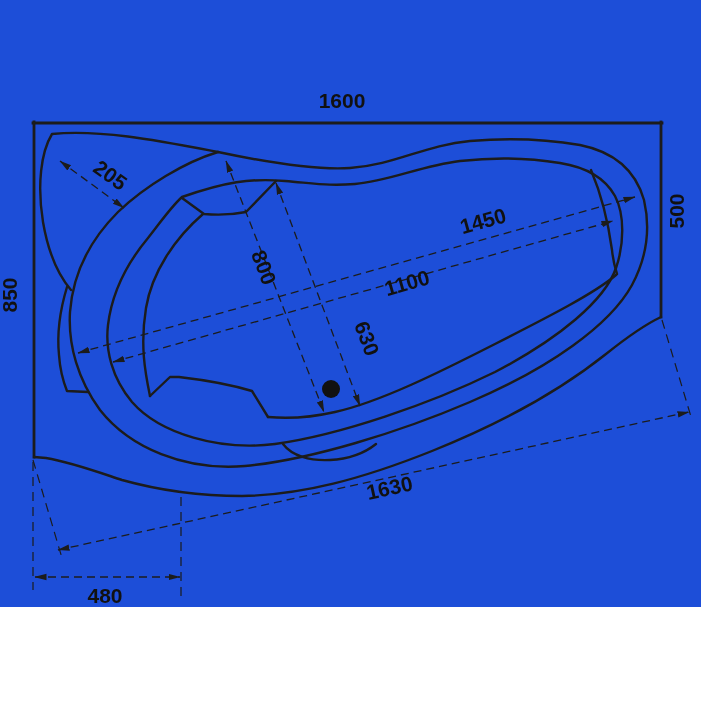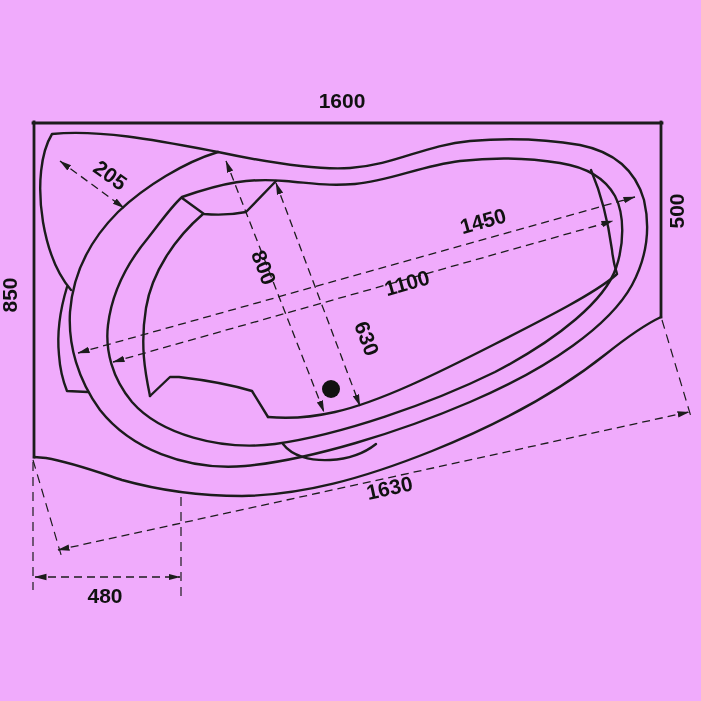--- a/index.html
+++ b/index.html
@@ -1,17 +1,17 @@
 <!DOCTYPE html>
 <html><head>
 <meta charset="utf-8">
 <style>
   html,body{margin:0;padding:0;background:#ffffff;}
   body{width:701px;height:701px;overflow:hidden;font-family:"Liberation Sans",sans-serif;}
-  .stage{width:701px;height:701px;background:#f0abfc;position:relative;}
+  .stage{width:701px;height:607px;background:#1d4ed8;position:relative;}
   svg{display:block;}
   .solid{fill:none;stroke:#1c1c1c;stroke-width:2.4;stroke-linecap:round;stroke-linejoin:round;}
   .wall{fill:none;stroke:#1c1c1c;stroke-width:2.8;stroke-linecap:square;}
   .dim{fill:none;stroke:#1c1c1c;stroke-width:1.3;stroke-dasharray:8 5;}
   .ext{fill:none;stroke:#1c1c1c;stroke-width:1.2;stroke-dasharray:9 6;}
   .lbl{font-family:"Liberation Sans",sans-serif;font-weight:bold;font-size:21px;fill:#111;text-anchor:middle;}
 </style>
 </head>
 <body>
 

